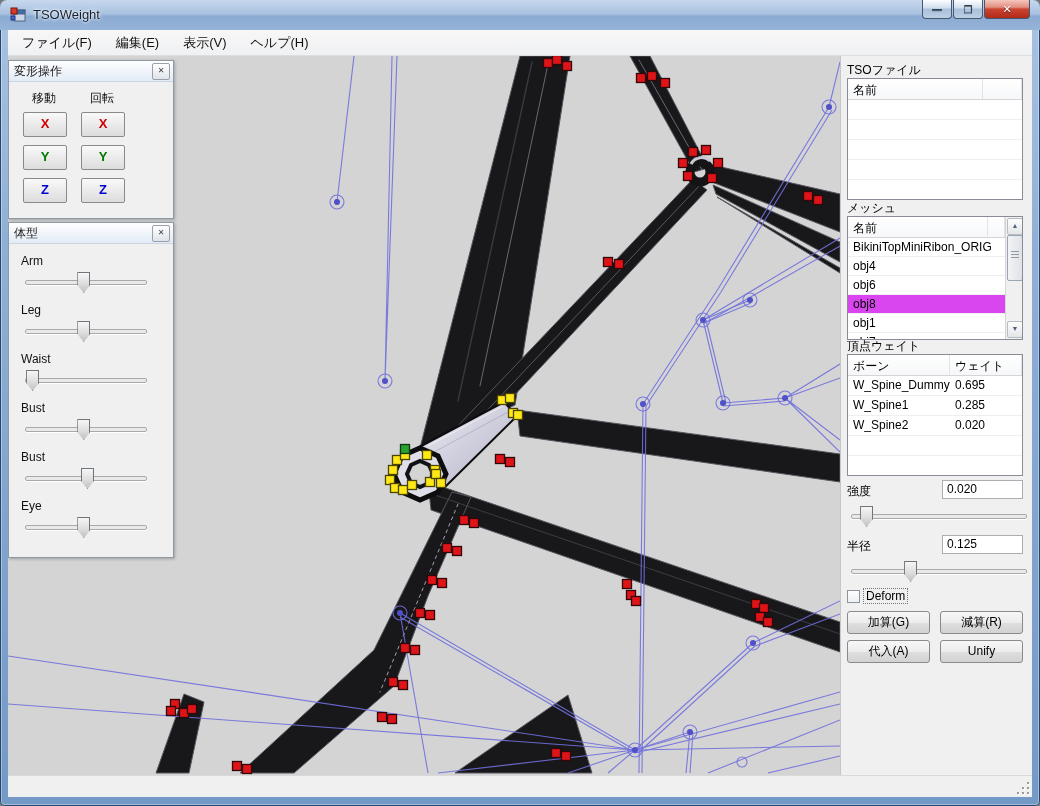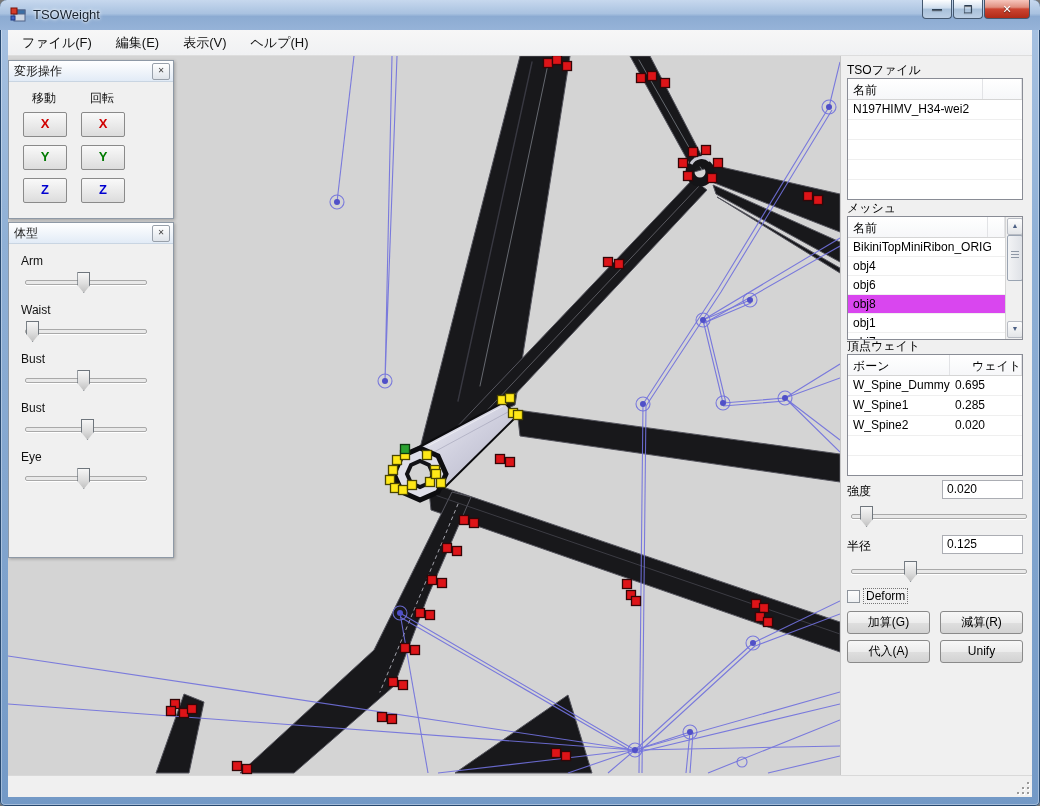--- a/index.html
+++ b/index.html
@@ -292,20 +292,27 @@
             <span class="pclose">✕</span>
           </div>
           <div class="sgroup">
               <div class="slabel">Arm</div>
             <div class="slider">
                 <div class="track"></div>
                 <div class="thumb" style="left: 47%;"></div>
               </div>
             </div>
           <div class="sgroup">
+              <div class="slabel">Leg</div>
+            <div class="slider">
+                <div class="track"></div>
+                <div class="thumb" style="left: 47%;"></div>
+              </div>
+            </div>
+          <div class="sgroup">
               <div class="slabel">Waist</div>
             <div class="slider">
                 <div class="track"></div>
                 <div class="thumb" style="left: 5%;"></div>
               </div>
             </div>
           <div class="sgroup">
               <div class="slabel">Bust</div>
             <div class="slider">
                 <div class="track"></div>
@@ -330,23 +337,20 @@
       </div>
 
       <div id="rightpanel">
         <div class="inner">
 
           <div class="rlabel" style="top:0;left:0;">TSOファイル</div>
           <div class="lv" style="top:16px;height:122px;">
             <div class="lv-head">
                 <span style="width:135px;">名前</span>
                 <span style="flex:1;"></span>
-              </div>
-            <div class="lv-row" style="height:19px;">
-                <span style="width:135px;">N197HIMV_H34-wei2</span>
               </div>
             <div class="lv-row" style="height:19px;"></div>
               <div class="lv-row" style="height:19px;"></div>
             <div class="lv-row" style="height:19px;"></div>
               <div class="lv-row" style="height:19px;"></div>
           </div>
 
           <div class="rlabel" style="top:138px;left:0;">メッシュ</div>
           <div class="lv" style="top:154px;height:124px;">
             <div style="margin-right:17px;">
@@ -377,21 +381,21 @@
               <div class="varrow" style="top:1px;">▲</div>
               <div class="vthumb"></div>
               <div class="varrow" style="bottom:1px;">▼</div>
             </div>
           </div>
 
           <div class="rlabel" style="top:276px;left:0;">頂点ウェイト</div>
           <div class="lv" style="top:292px;height:122px;">
             <div class="lv-head">
                 <span style="width:102px;">ボーン</span>
-                <span style="flex:1;text-align:right;">ウェイト</span>
+                <span style="flex:1;">ウェイト</span>
               </div>
             <div class="lv-row" style="height:19px;">
                 <span style="width:102px;">W_Spine_Dummy</span>
                 <span style="flex:1;">0.695</span>
               </div>
             <div class="lv-row" style="height:19px;">
                 <span style="width:102px;">W_Spine1</span>
                 <span style="flex:1;">0.285</span>
               </div>
             <div class="lv-row" style="height:19px;">

